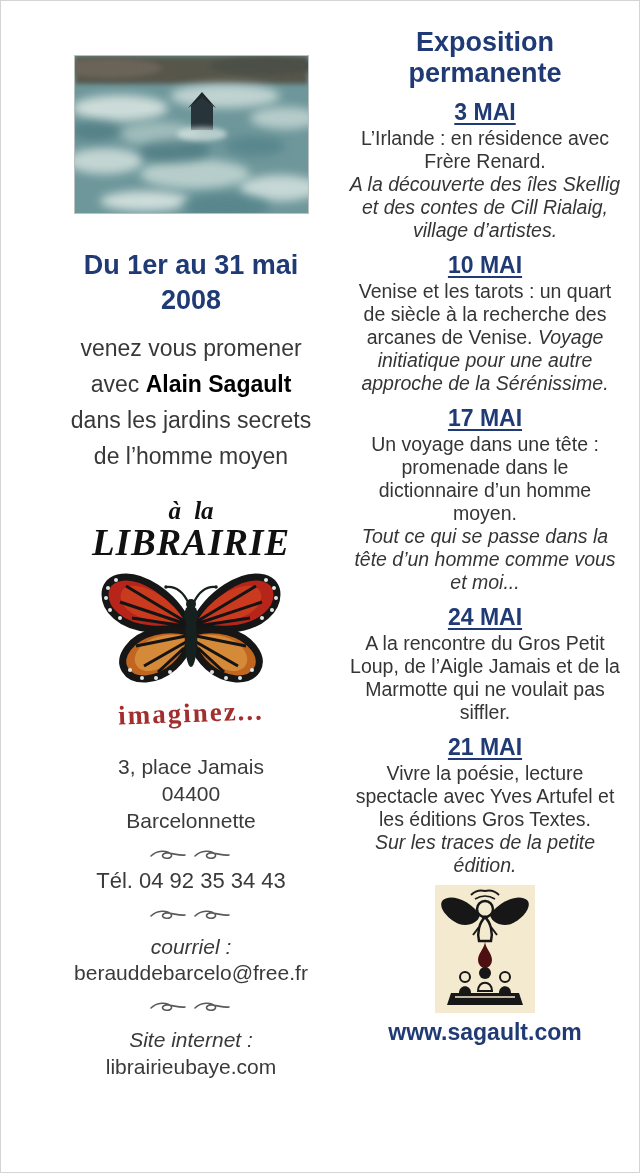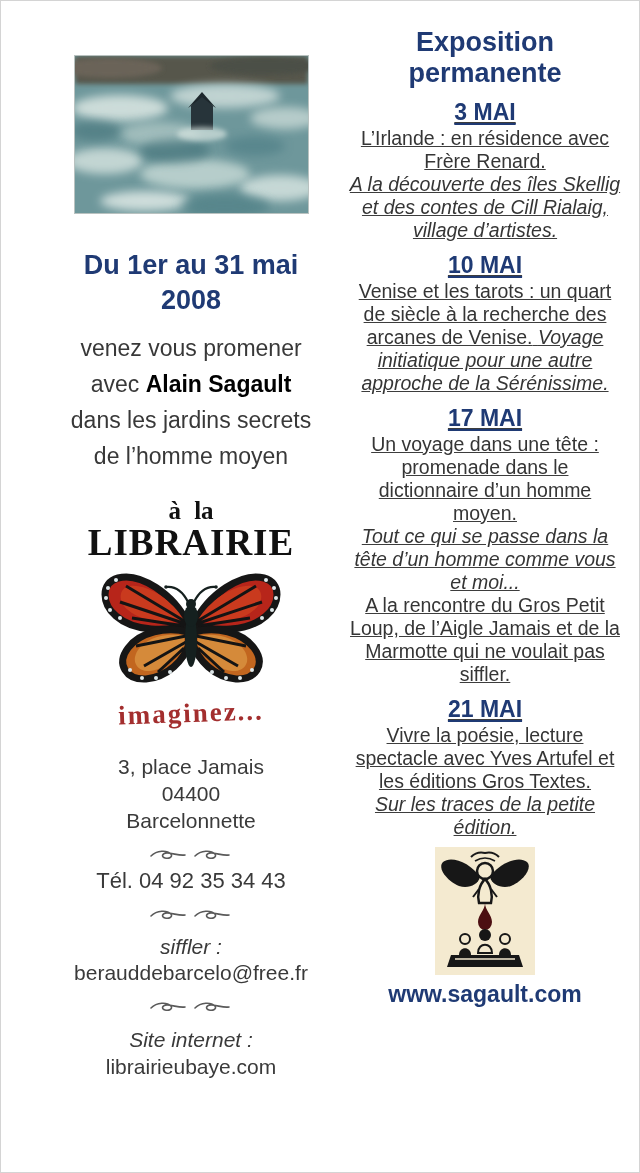--- a/index.html
+++ b/index.html
@@ -25,21 +25,21 @@
     overflow:hidden;
   }
   .painting svg{display:block;}
   .date-title{
     margin-top:34px;
     font-size:27px;line-height:35px;font-weight:bold;
     color:var(--heading-blue,#1f3a74);
   }
   .intro{margin-top:12px;font-size:23px;line-height:36px;color:#383838;}
   .intro b{color:#000000;}
-  .venue{margin-top:22px;font-family:"Liberation Serif", serif;color:#111;}
+  .venue{margin-top:22px;font-family:"Liberation Serif", serif;color:#111;font-style:italic;}
   .venue-a-la{font-size:25px;font-weight:bold;word-spacing:7px;line-height:30px;}
   .venue-name{font-size:37px;font-weight:bold;letter-spacing:1px;line-height:34px;}
   .butterfly{margin:6px auto 0;width:190px;height:122px;}
   .imaginez{
     margin-top:6px;
     font-family:"Liberation Serif", serif;
     font-size:27px;font-weight:bold;letter-spacing:2px;
     color:var(--imaginez-red,#a32e2e);
     transform:rotate(-2deg);
   }
@@ -49,21 +49,21 @@
   .mail-block{margin-top:12px;font-size:21px;line-height:26px;color:#3a3a3a;}
   .site-block{margin-top:12px;font-size:21px;line-height:27px;color:#3a3a3a;}
   .it{font-style:italic;}
 
   
   .expo-title{
     margin-top:26px;
     font-size:27px;line-height:31px;font-weight:bold;
     color:var(--heading-blue,#1f3a74);
   }
-  .event{margin:0;text-decoration:underline;}
+  .event{margin:0;}
   .event-date{
     margin:10px 0 2px;
     font-size:23px;line-height:26px;font-weight:bold;
     color:var(--heading-blue,#1f3a74);
     text-decoration:underline;
     text-underline-offset:3px;
     text-decoration-thickness:2px;
   }
   .event-text{margin:0;font-size:19.5px;line-height:23px;color:#353535;}
   .block{display:block;}
@@ -179,21 +179,21 @@
     <div class="phone">Tél. 04 92 35 34 43</div>
 
     <svg class="fleuron" viewBox="0 0 84 14">
       <g stroke="#5a5a5a" fill="none" stroke-width="1.6" stroke-linecap="round">
         <path d="M2 8 C8 2 18 2 22 6 C24 9 20 11 16 10 C12 9 13 5 18 5 C24 5 30 8 36 7"></path>
         <path d="M46 8 C52 2 62 2 66 6 C68 9 64 11 60 10 C56 9 57 5 62 5 C68 5 74 8 80 7"></path>
       </g>
     </svg>
 
     <div class="mail-block">
-      <div class="it">siffler :</div>
+      <div class="it">courriel :</div>
       <div>berauddebarcelo@free.fr</div>
     </div>
 
     <svg class="fleuron" viewBox="0 0 84 14">
       <g stroke="#5a5a5a" fill="none" stroke-width="1.6" stroke-linecap="round">
         <path d="M2 8 C8 2 18 2 22 6 C24 9 20 11 16 10 C12 9 13 5 18 5 C24 5 30 8 36 7"></path>
         <path d="M46 8 C52 2 62 2 66 6 C68 9 64 11 60 10 C56 9 57 5 62 5 C68 5 74 8 80 7"></path>
       </g>
     </svg>
 
@@ -229,20 +229,21 @@
 
     <section class="event">
       <h3 class="event-date">17 MAI</h3>
       <p class="event-text">
         <span>Un voyage dans une tête : promenade dans le dictionnaire d’un homme moyen.</span>
         <span class="it block">Tout ce qui se passe dans la tête d’un homme comme vous et moi...</span>
       </p>
     </section>
 
     <section class="event">
+      <h3 class="event-date">24 MAI</h3>
       <p class="event-text">
         <span>A la rencontre du Gros Petit Loup, de l’Aigle Jamais et de la Marmotte qui ne voulait pas siffler.</span>
         <span class="it block"></span>
       </p>
     </section>
 
     <section class="event">
       <h3 class="event-date">21 MAI</h3>
       <p class="event-text">
         <span>Vivre la poésie, lecture spectacle avec Yves Artufel et les éditions Gros Textes.</span>

